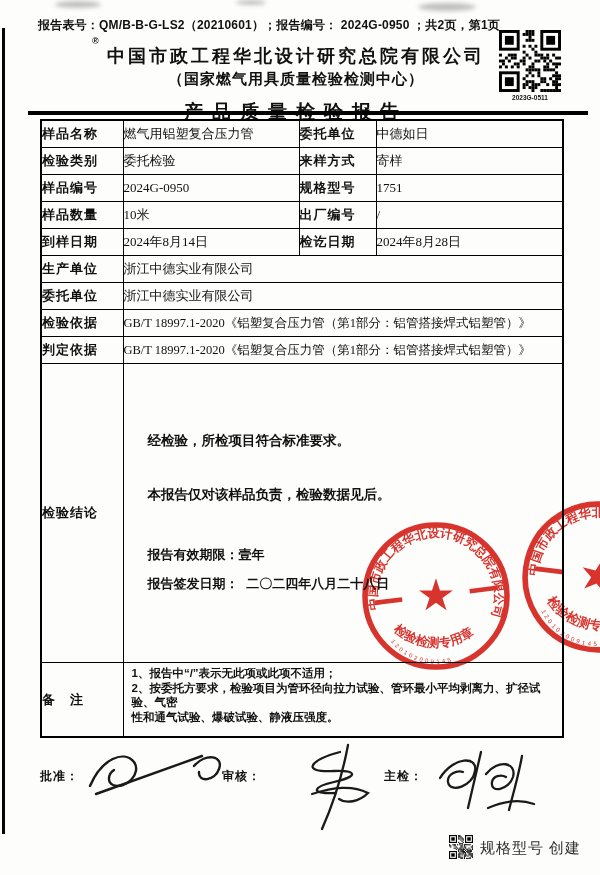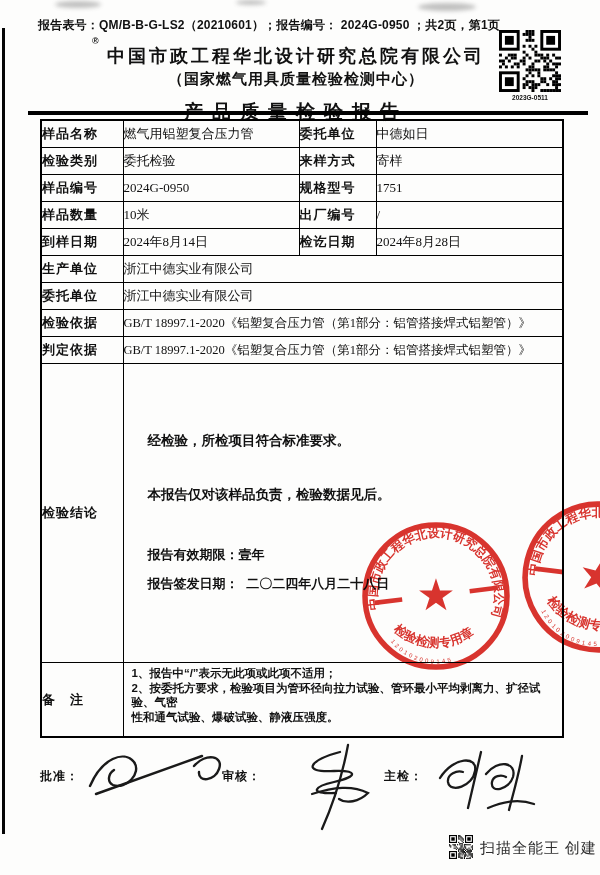--- a/index.html
+++ b/index.html
@@ -496,15 +496,15 @@
       <rect x="0" y="0" width="7" height="7" fill="#000"></rect>
       <rect x="1" y="1" width="5" height="5" fill="#fff"></rect>
       <rect x="2" y="2" width="3" height="3" fill="#000"></rect>
       <rect x="14" y="0" width="7" height="7" fill="#000"></rect>
       <rect x="15" y="1" width="5" height="5" fill="#fff"></rect>
       <rect x="16" y="2" width="3" height="3" fill="#000"></rect>
       <rect x="0" y="14" width="7" height="7" fill="#000"></rect>
       <rect x="1" y="15" width="5" height="5" fill="#fff"></rect>
       <rect x="2" y="16" width="3" height="3" fill="#000"></rect>
     </svg>
-  <div class="abs cs-text" style="left:480px;top:839px;">扫描全能王 创建</div>
+  <div class="abs cs-text" style="left:480px;top:839px;">规格型号 创建</div>
 
 </div>
 
 </body></html>

